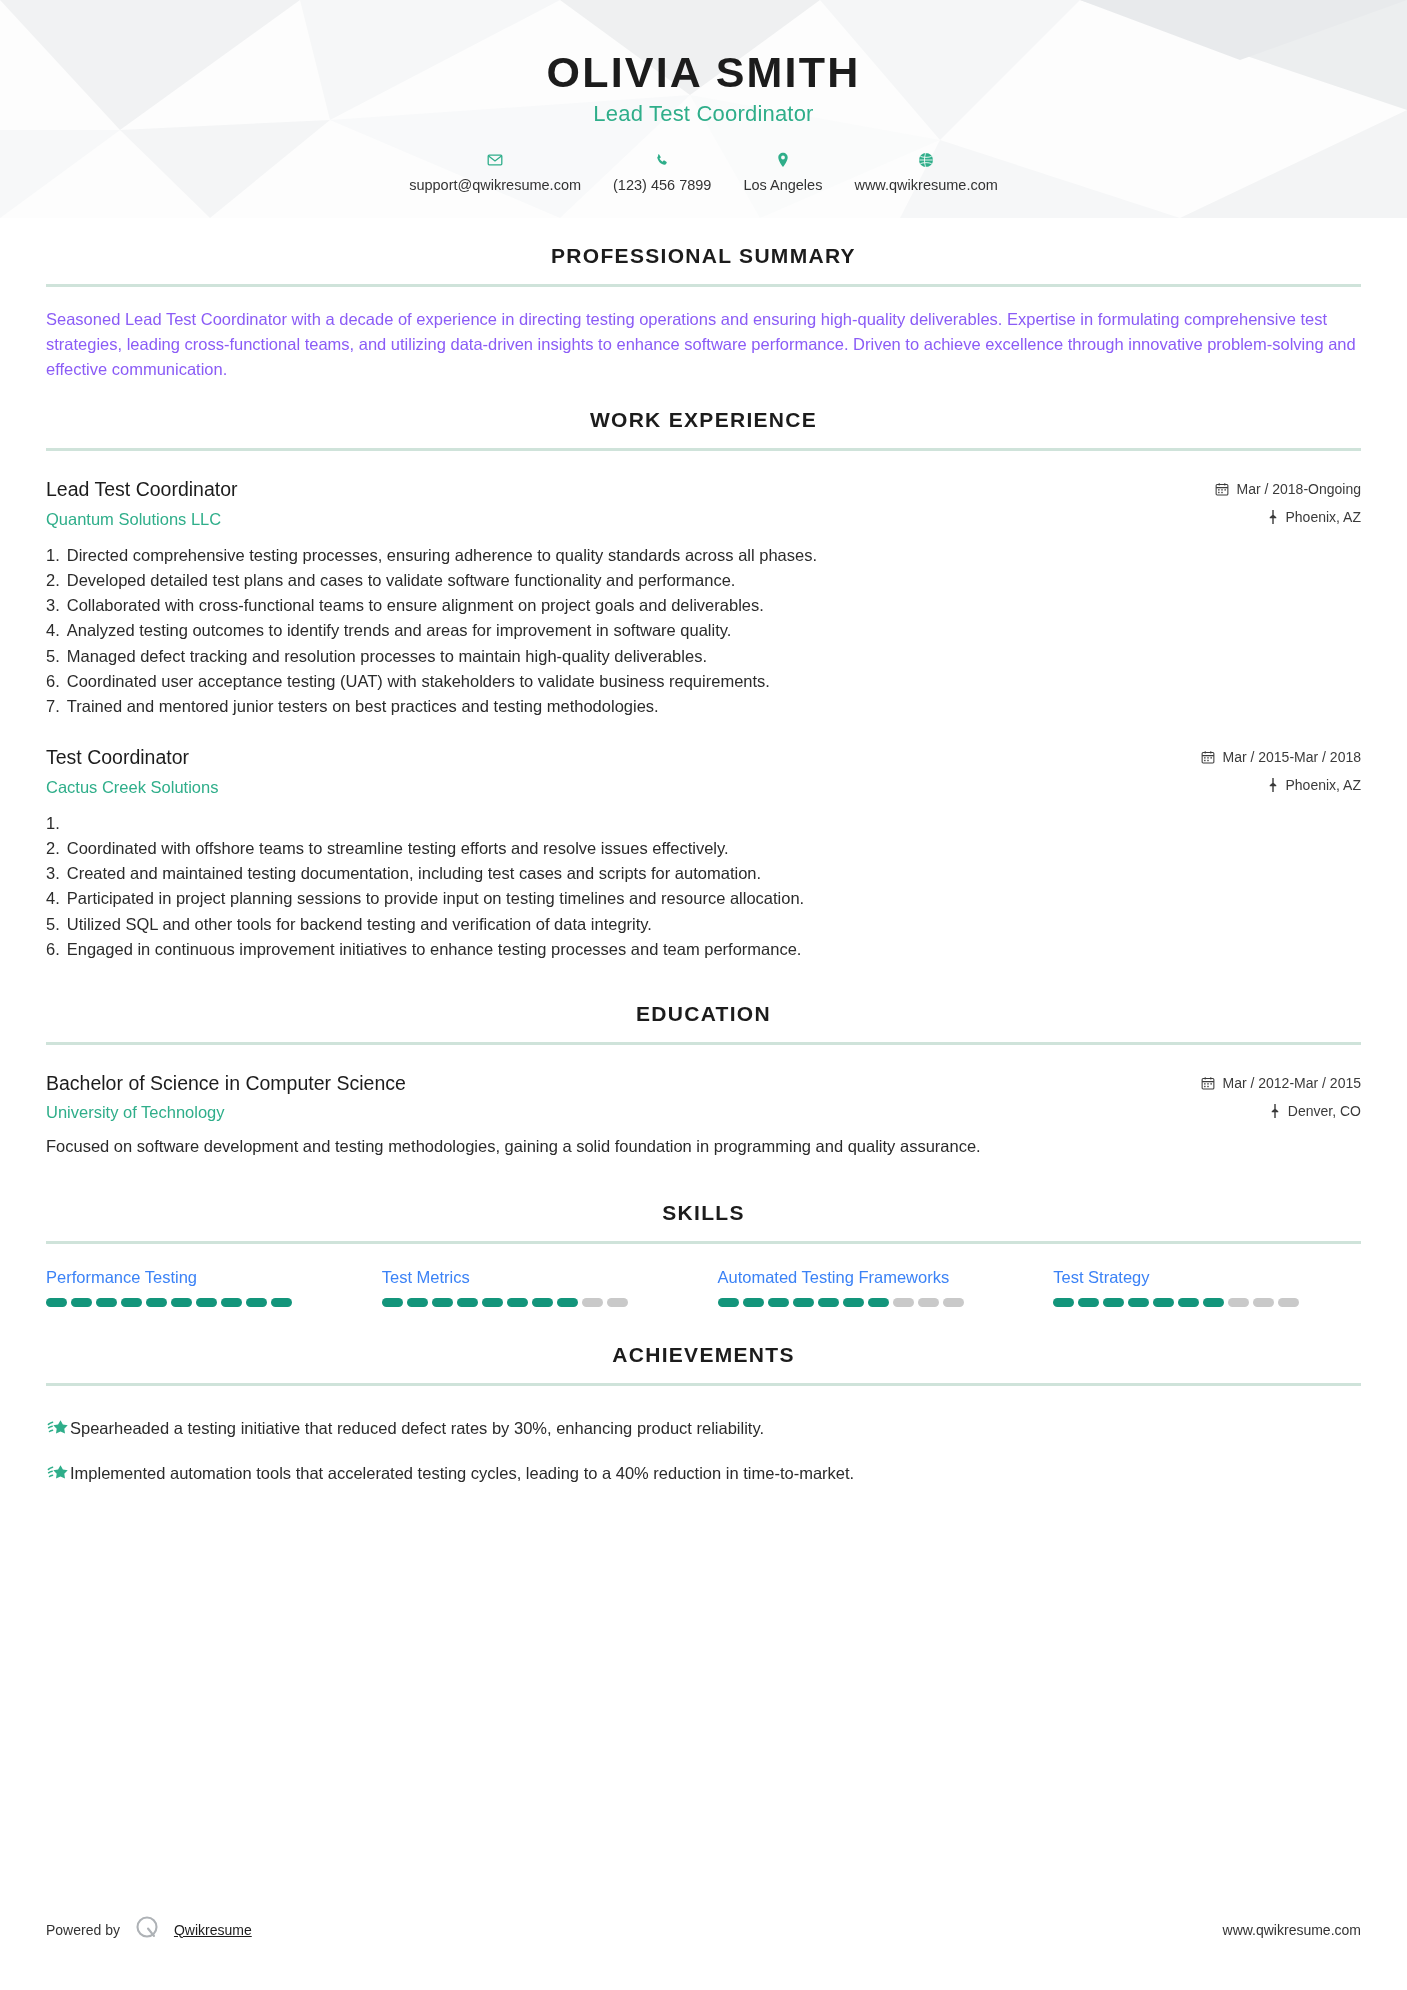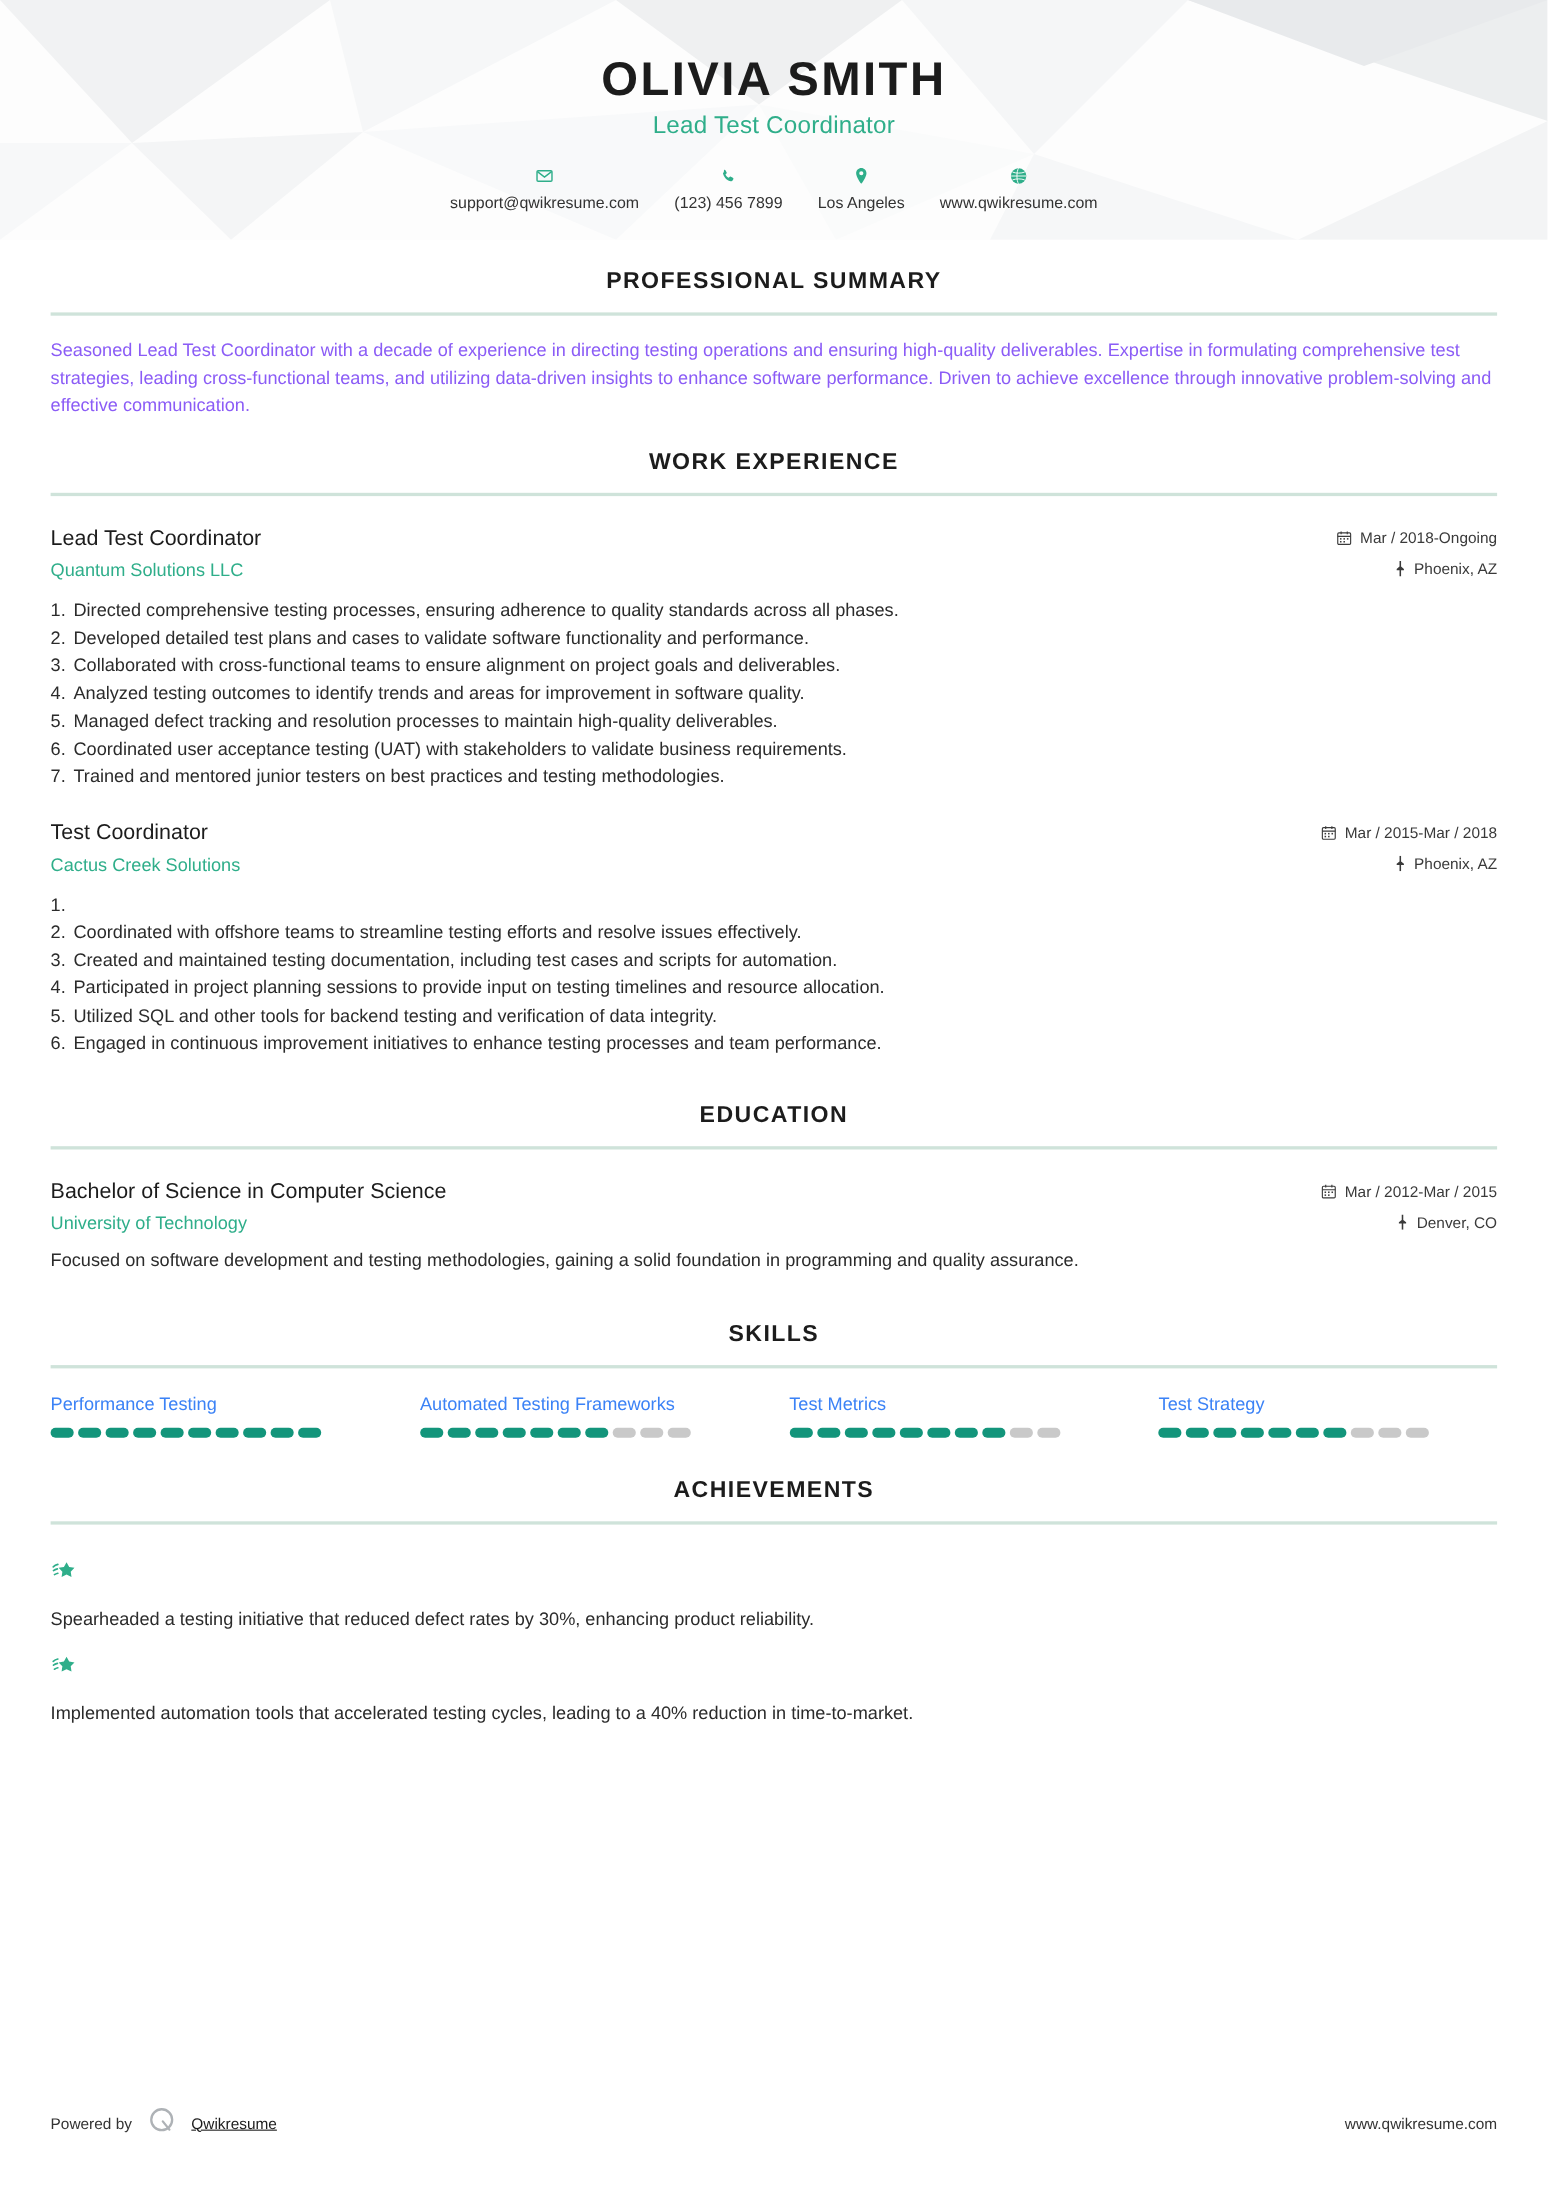--- a/index.html
+++ b/index.html
@@ -157,23 +157,21 @@
     border-radius: 5px;
     background: #c9c9c9;
   }
   .pip.on { background: #13957b; }
 
   
   .ach-list { margin-top: 22px; }
   .ach-item {
     display: flex;
     align-items: flex-start;
-    gap: 16px;
     padding: 9px 0;
-    flex-direction: column;
   }
   .ach-ico { flex: 0 0 auto; margin-top: 1px; }
   .ach-text { font-size: 16.5px; line-height: 1.45; }
 
   
   .footer {
     position: absolute;
     left: 46px;
     right: 46px;
     bottom: 44px;
@@ -440,45 +438,45 @@
             <span class="pip on"></span>
             <span class="pip on"></span>
             <span class="pip on"></span>
             <span class="pip on"></span>
             <span class="pip on"></span>
             <span class="pip on"></span>
             <span class="pip on"></span>
           </div>
         </div>
         <div>
+          <div class="skill-name">Test Metrics</div>
+          <div class="skill-bar">
+            <span class="pip on"></span>
+            <span class="pip on"></span>
+            <span class="pip on"></span>
+            <span class="pip on"></span>
+            <span class="pip on"></span>
+            <span class="pip on"></span>
+            <span class="pip on"></span>
+            <span class="pip on"></span>
+            <span class="pip"></span>
+            <span class="pip"></span>
+          </div>
+        </div>
+        <div>
           <div class="skill-name">Automated Testing Frameworks</div>
           <div class="skill-bar">
             <span class="pip on"></span>
             <span class="pip on"></span>
             <span class="pip on"></span>
             <span class="pip on"></span>
             <span class="pip on"></span>
             <span class="pip on"></span>
             <span class="pip on"></span>
             <span class="pip"></span>
-            <span class="pip"></span>
-            <span class="pip"></span>
-          </div>
-        </div>
-        <div>
-          <div class="skill-name">Test Metrics</div>
-          <div class="skill-bar">
-            <span class="pip on"></span>
-            <span class="pip on"></span>
-            <span class="pip on"></span>
-            <span class="pip on"></span>
-            <span class="pip on"></span>
-            <span class="pip on"></span>
-            <span class="pip on"></span>
-            <span class="pip on"></span>
             <span class="pip"></span>
             <span class="pip"></span>
           </div>
         </div>
         <div>
           <div class="skill-name">Test Strategy</div>
           <div class="skill-bar">
             <span class="pip on"></span>
             <span class="pip on"></span>
             <span class="pip on"></span>

